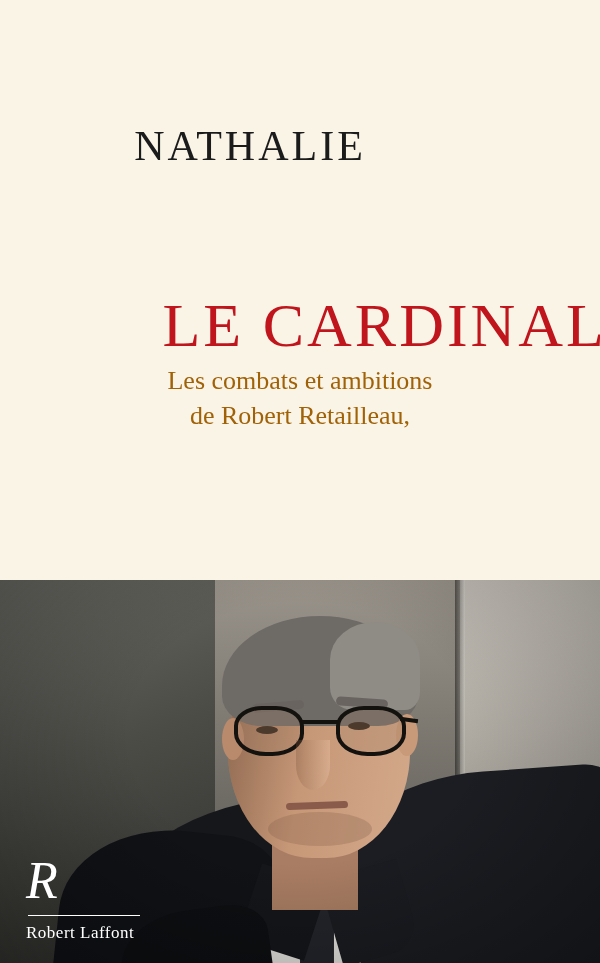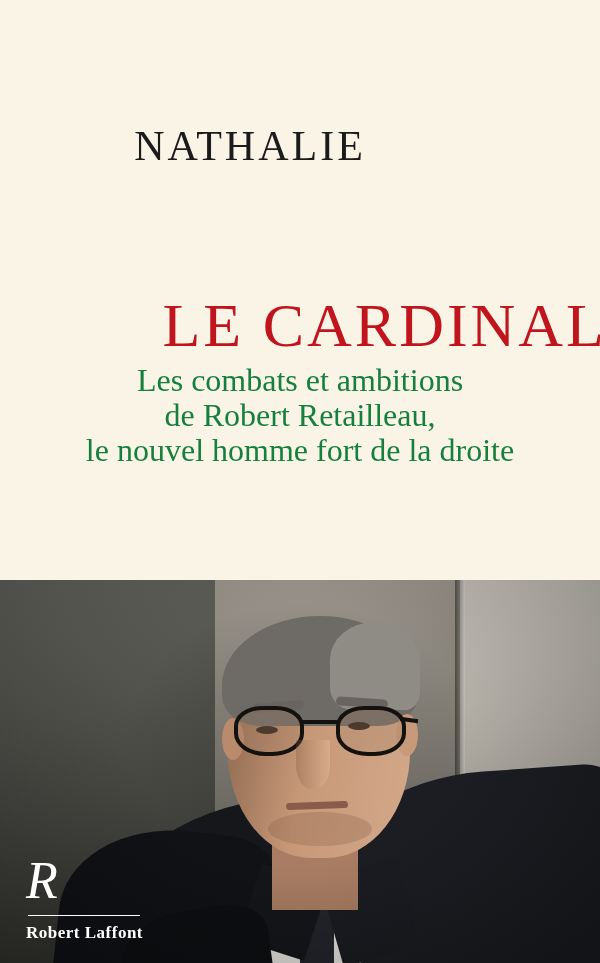--- a/index.html
+++ b/index.html
@@ -63,22 +63,22 @@
     letter-spacing: 3px;
     font-family: "Liberation Serif", serif;
   }
 
   .subtitle {
     position: absolute;
     left: 0;
     top: 363px;
     width: 600px;
     text-align: center;
-    color: #15803d;
-    font-size: 32px;
+    color: #a16207;
+    font-size: 26px;
     line-height: 35px;
     font-family: "Liberation Serif", serif;
   }
   .subtitle div { white-space: nowrap; }
 
   
   .photo {
     position: absolute;
     left: 0;
     top: 580px;
@@ -364,40 +364,38 @@
     width: 112px;
     height: 1px;
     background: #ffffff;
     margin: 4px 0 7px 2px;
   }
   .pub-name {
     font-family: "Liberation Serif", serif;
     font-size: 17px;
     letter-spacing: 0.5px;
     color: #ffffff;
-    font-weight: bold;
   }
 </style>
 </head>
 <body>
 
 <div class="cover">
 
   <div class="top-area">
 
     <div class="author">
       <div class="line1">NATHALIE</div>
     </div>
 
     <div class="title">LE CARDINAL</div>
 
     <div class="subtitle">
       <div>Les combats et ambitions</div>
       <div>de Robert Retailleau,</div>
-      <div>le nouvel homme fort de la droite</div>
     </div>
 
   </div>
 
   <div class="photo">
     <div class="photo-bg-left"></div>
     <div class="photo-bg-mid"></div>
     <div class="photo-bg-right"></div>
     <div class="wall-edge"></div>
 

